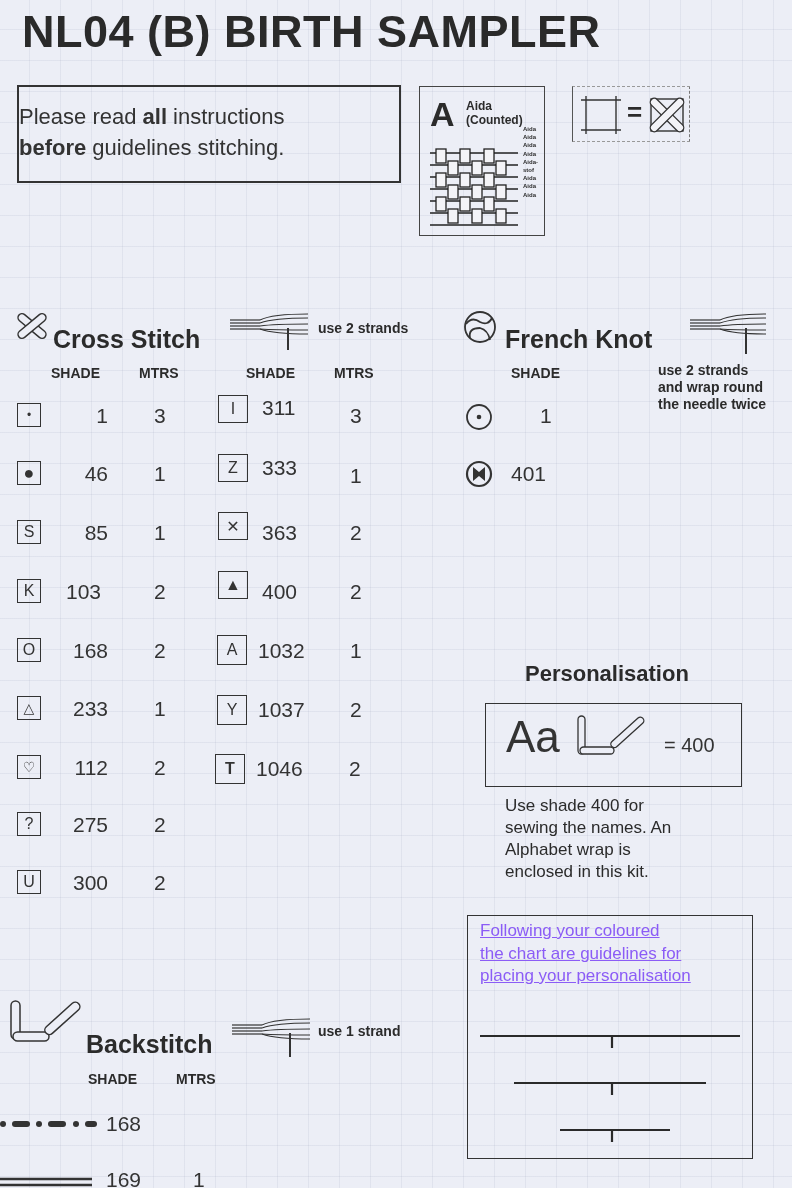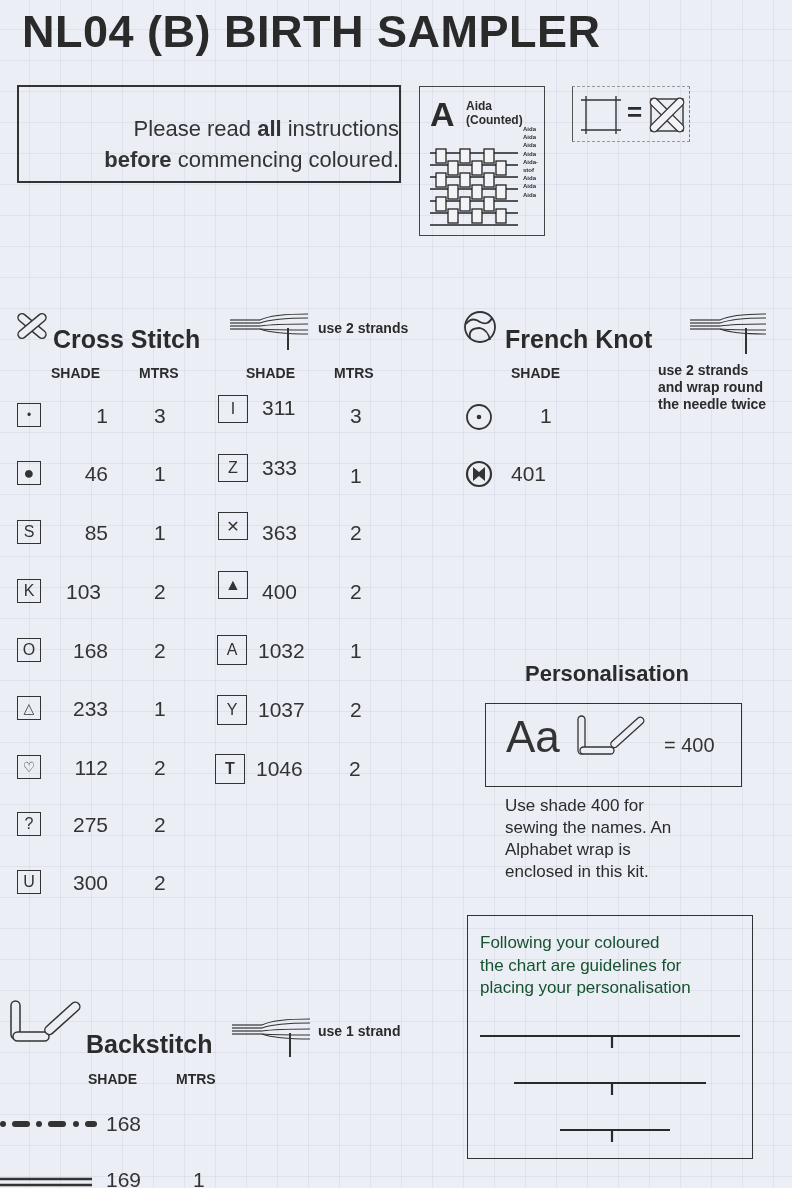--- a/index.html
+++ b/index.html
@@ -15,21 +15,21 @@
     color: #2b2b2b;
   }
   .abs { position: absolute; }
   .title {
     left: 22px; top: 6px; font-size: 45px; font-weight: bold; letter-spacing: 0.5px;
     color: #2a2a2a;
   }
   .notice {
     left: 17px; top: 85px; width: 384px; height: 98px;
     border: 2px solid #333; box-sizing: border-box;
-    text-align: right; font-size: 22px; line-height: 31px; padding-top: 26px;
+    text-align: left; font-size: 22px; line-height: 31px; padding-top: 14px;
     color: #333;
   }
   .notice b { font-weight: bold; }
   .aida {
     left: 419px; top: 86px; width: 126px; height: 150px;
     border: 1px solid #444; box-sizing: border-box;
   }
   .aida .big { position: absolute; left: 10px; top: 8px; font-size: 34px; font-weight: bold; }
   .aida .lbl { position: absolute; left: 46px; top: 12px; font-size: 12px; font-weight: bold; }
   .aida .list { position: absolute; left: 103px; top: 38px; font-size: 6px; line-height: 8.2px; font-weight: bold; }
@@ -49,30 +49,30 @@
   }
   .pbox {
     left: 485px; top: 703px; width: 257px; height: 84px;
     border: 1.5px solid #333; box-sizing: border-box;
   }
   .pnote { left: 505px; top: 795px; font-size: 17px; line-height: 22px; color: #2b2b2b; }
   .gbox {
     left: 467px; top: 915px; width: 286px; height: 244px;
     border: 1.5px solid #333; box-sizing: border-box;
   }
-  .gbox .txt { position: absolute; left: 12px; top: 16px; font-size: 17px; line-height: 22.5px; color: #14532d; }
+  .gbox .txt { position: absolute; left: 12px; top: 4px; font-size: 17px; line-height: 22.5px; color: #8b5cf6; text-decoration: underline; }
 </style>
 </head>
 <body>
 
 <div class="abs title">NL04 (B) BIRTH SAMPLER</div>
 
 <div class="abs notice">
   <div><span>Please read </span><b>all</b><span> instructions</span></div>
-  <div><b>before</b><span> commencing coloured.</span></div>
+  <div><b>before</b><span> guidelines stitching.</span></div>
 </div>
 
 <div class="abs aida">
   <div class="big">A</div>
   <div class="lbl">Aida  (Counted)</div>
   <svg style="position:absolute;left:10px;top:60px" width="88" height="80" viewBox="0 0 88 80">
     <g stroke="#222" stroke-width="1.3" fill="#f3f3f7">
       <line x1="0" y1="6" x2="88" y2="6"></line>
         <line x1="0" y1="18" x2="88" y2="18"></line>
       <line x1="0" y1="30" x2="88" y2="30"></line>

